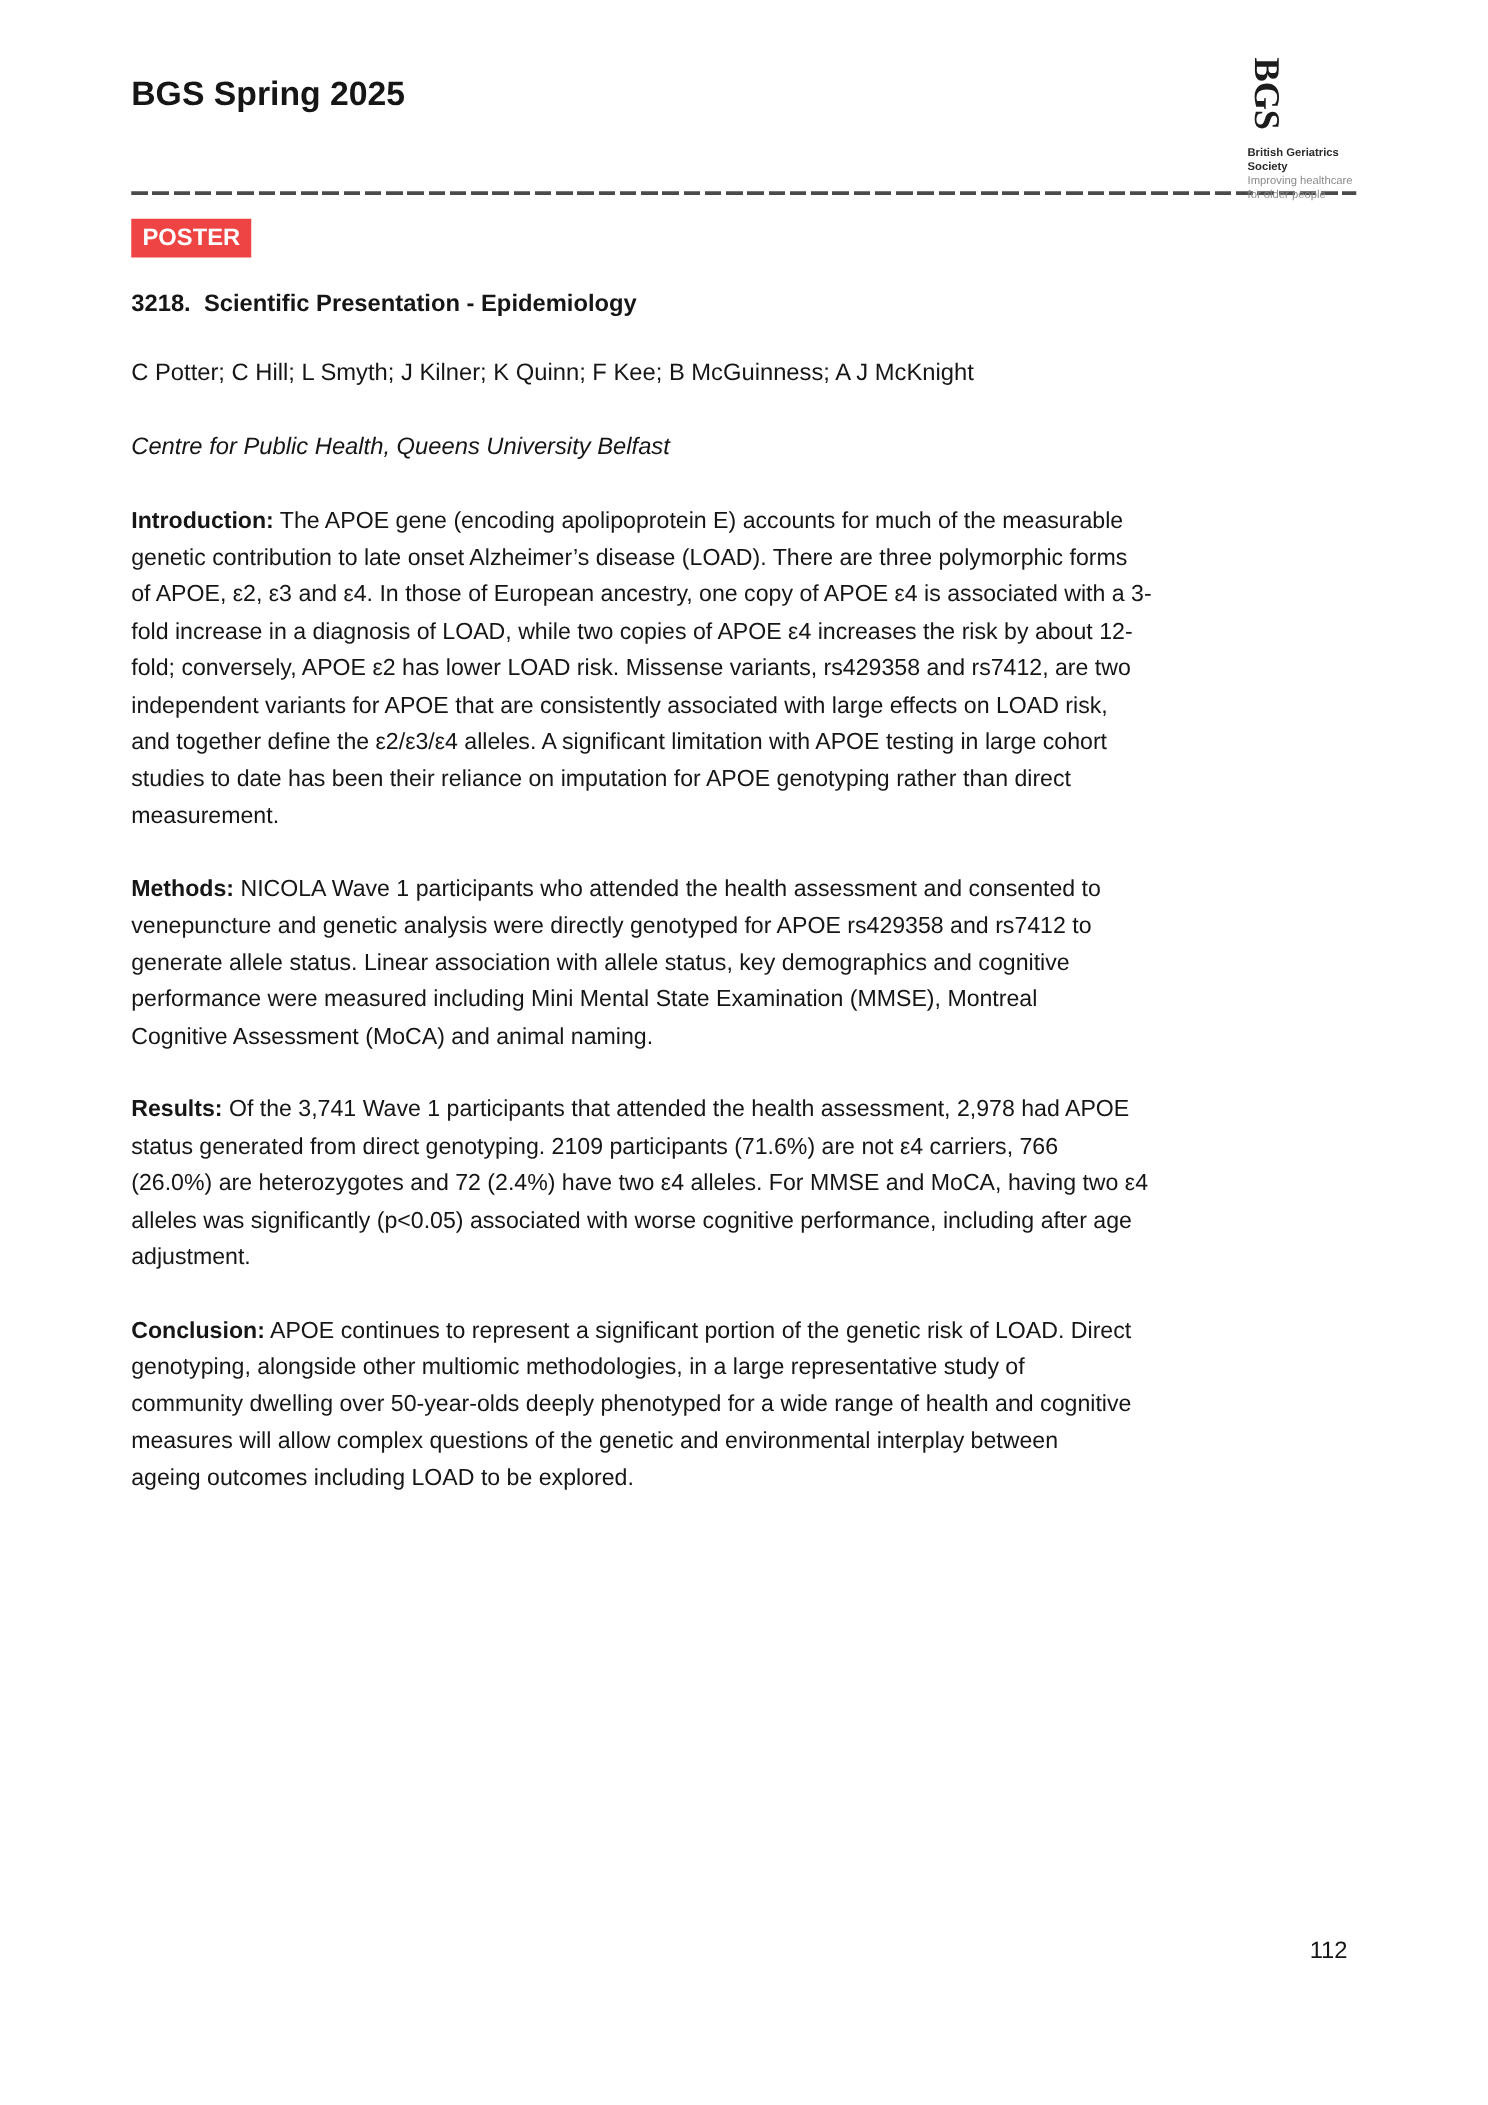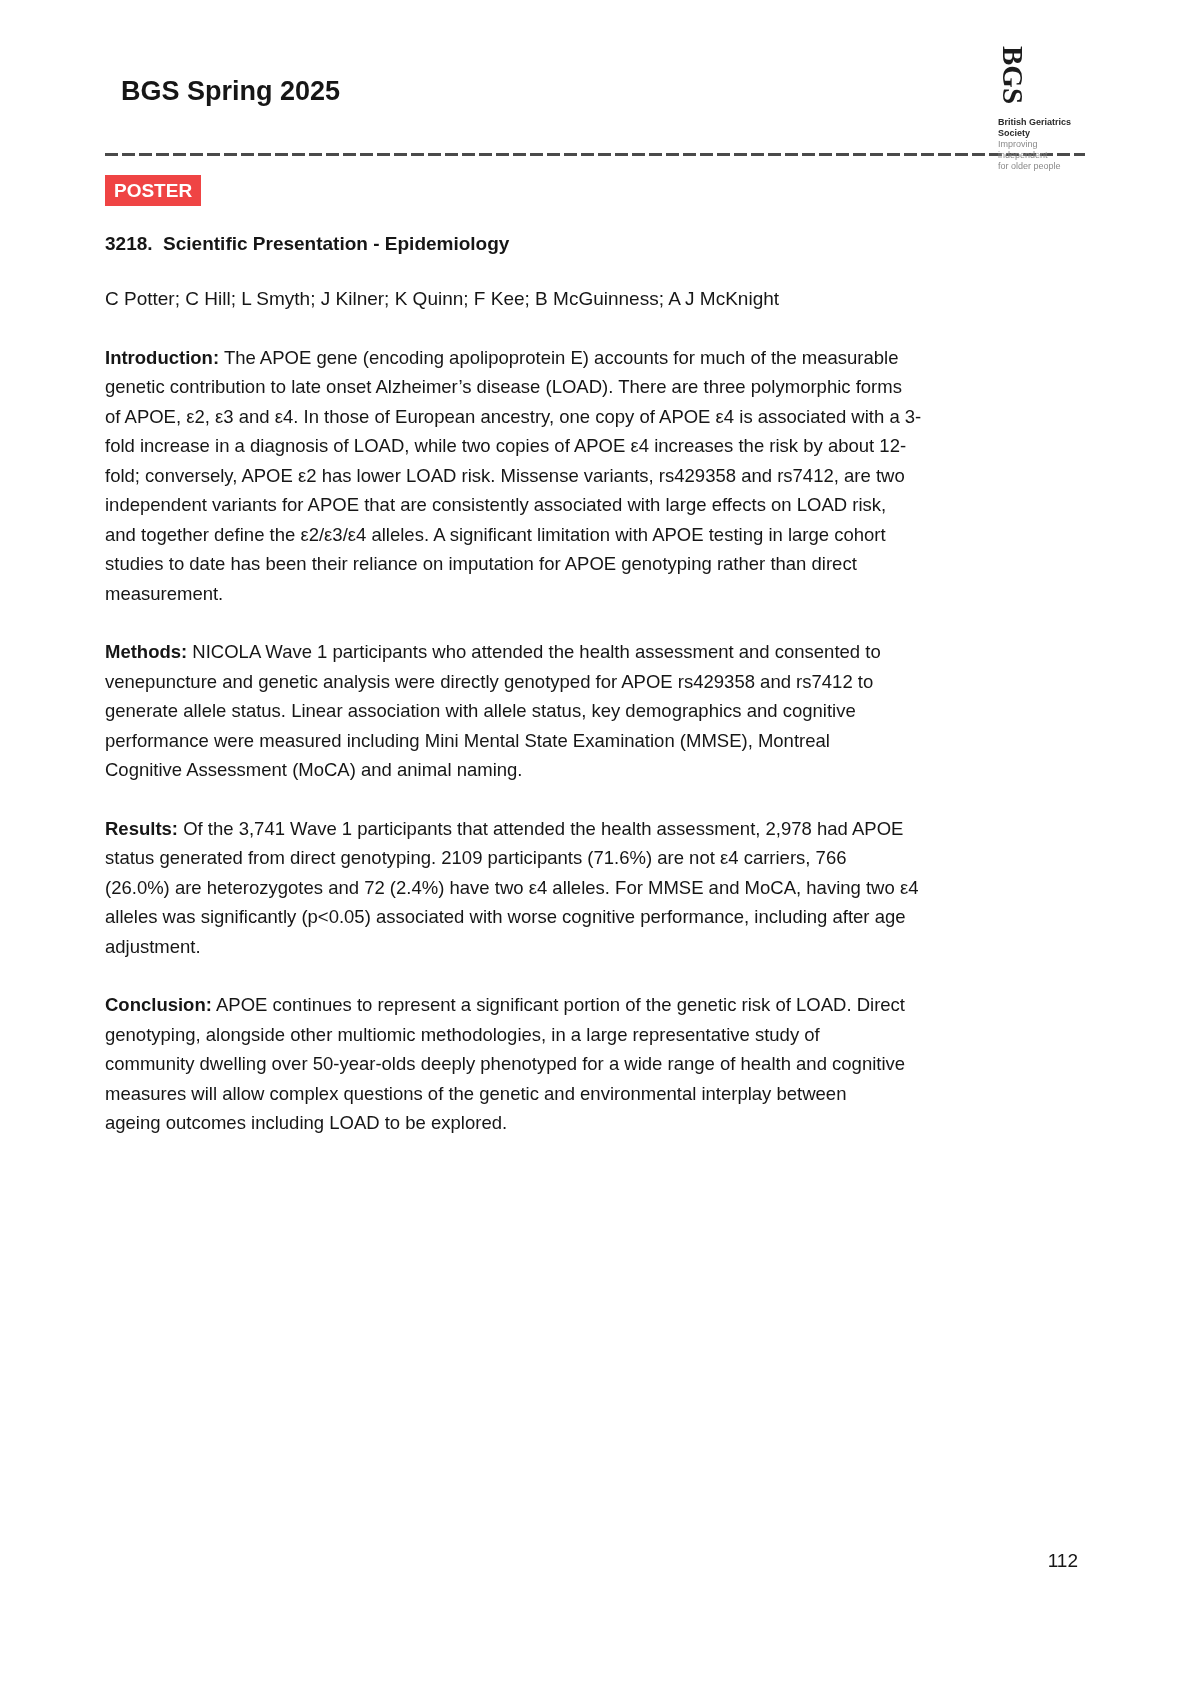--- a/index.html
+++ b/index.html
@@ -7,21 +7,21 @@
     position:relative;
     width:1190px;height:1684px;
     background:#ffffff;
     color:#161616;
     font-family:"Liberation Sans",sans-serif;
     overflow:hidden;
   }
   .content{position:absolute;left:105px;top:0;width:980px;}
   .header{position:relative;height:153px;}
   .header h1{
-    position:absolute;left:0;top:58px;margin:16px;
+    position:absolute;left:0;top:58px;margin:0;
     font-size:27px;font-weight:bold;color:#161616;line-height:34px;
   }
   .logo{position:absolute;left:893px;top:46px;width:87px;}
   .logo-acronym{
     writing-mode:vertical-rl;
     font-family:"Liberation Serif",serif;
     font-size:29px;font-weight:bold;line-height:1;
     height:64px;color:#1c1c1c;
   }
   .logo-tagline{margin-top:7px;font-size:9px;line-height:11px;}
@@ -59,35 +59,36 @@
 
 <div class="page">
   <div class="content">
 
     <div class="header">
       <h1>BGS Spring 2025</h1>
       <div class="logo">
         <div class="logo-acronym">BGS</div>
         <div class="logo-tagline">
           <div class="tl-bold">British Geriatrics Society</div>
-          <div class="tl">Improving independent</div>
+          <div class="tl">Improving healthcare</div>
           <div class="tl">for older people</div>
         </div>
       </div>
     </div>
 
     <div class="divider"></div>
 
     <div class="poster-badge">POSTER</div>
 
     <h2 class="session">3218.  Scientific Presentation - Epidemiology</h2>
 
 
     <p class="authors">C Potter; C Hill; L Smyth; J Kilner; K Quinn; F Kee; B McGuinness; A J McKnight</p>
 
+    <p class="affiliation">Centre for Public Health, Queens University Belfast</p>
 
     <p class="body-para"><strong>Introduction:</strong> <span>The APOE gene (encoding apolipoprotein E) accounts for much of the measurable
 genetic contribution to late onset Alzheimer’s disease (LOAD). There are three polymorphic forms
 of APOE, ε2, ε3 and ε4. In those of European ancestry, one copy of APOE ε4 is associated with a 3-
 fold increase in a diagnosis of LOAD, while two copies of APOE ε4 increases the risk by about 12-
 fold; conversely, APOE ε2 has lower LOAD risk. Missense variants, rs429358 and rs7412, are two
 independent variants for APOE that are consistently associated with large effects on LOAD risk,
 and together define the ε2/ε3/ε4 alleles. A significant limitation with APOE testing in large cohort
 studies to date has been their reliance on imputation for APOE genotyping rather than direct
 measurement.</span></p>

